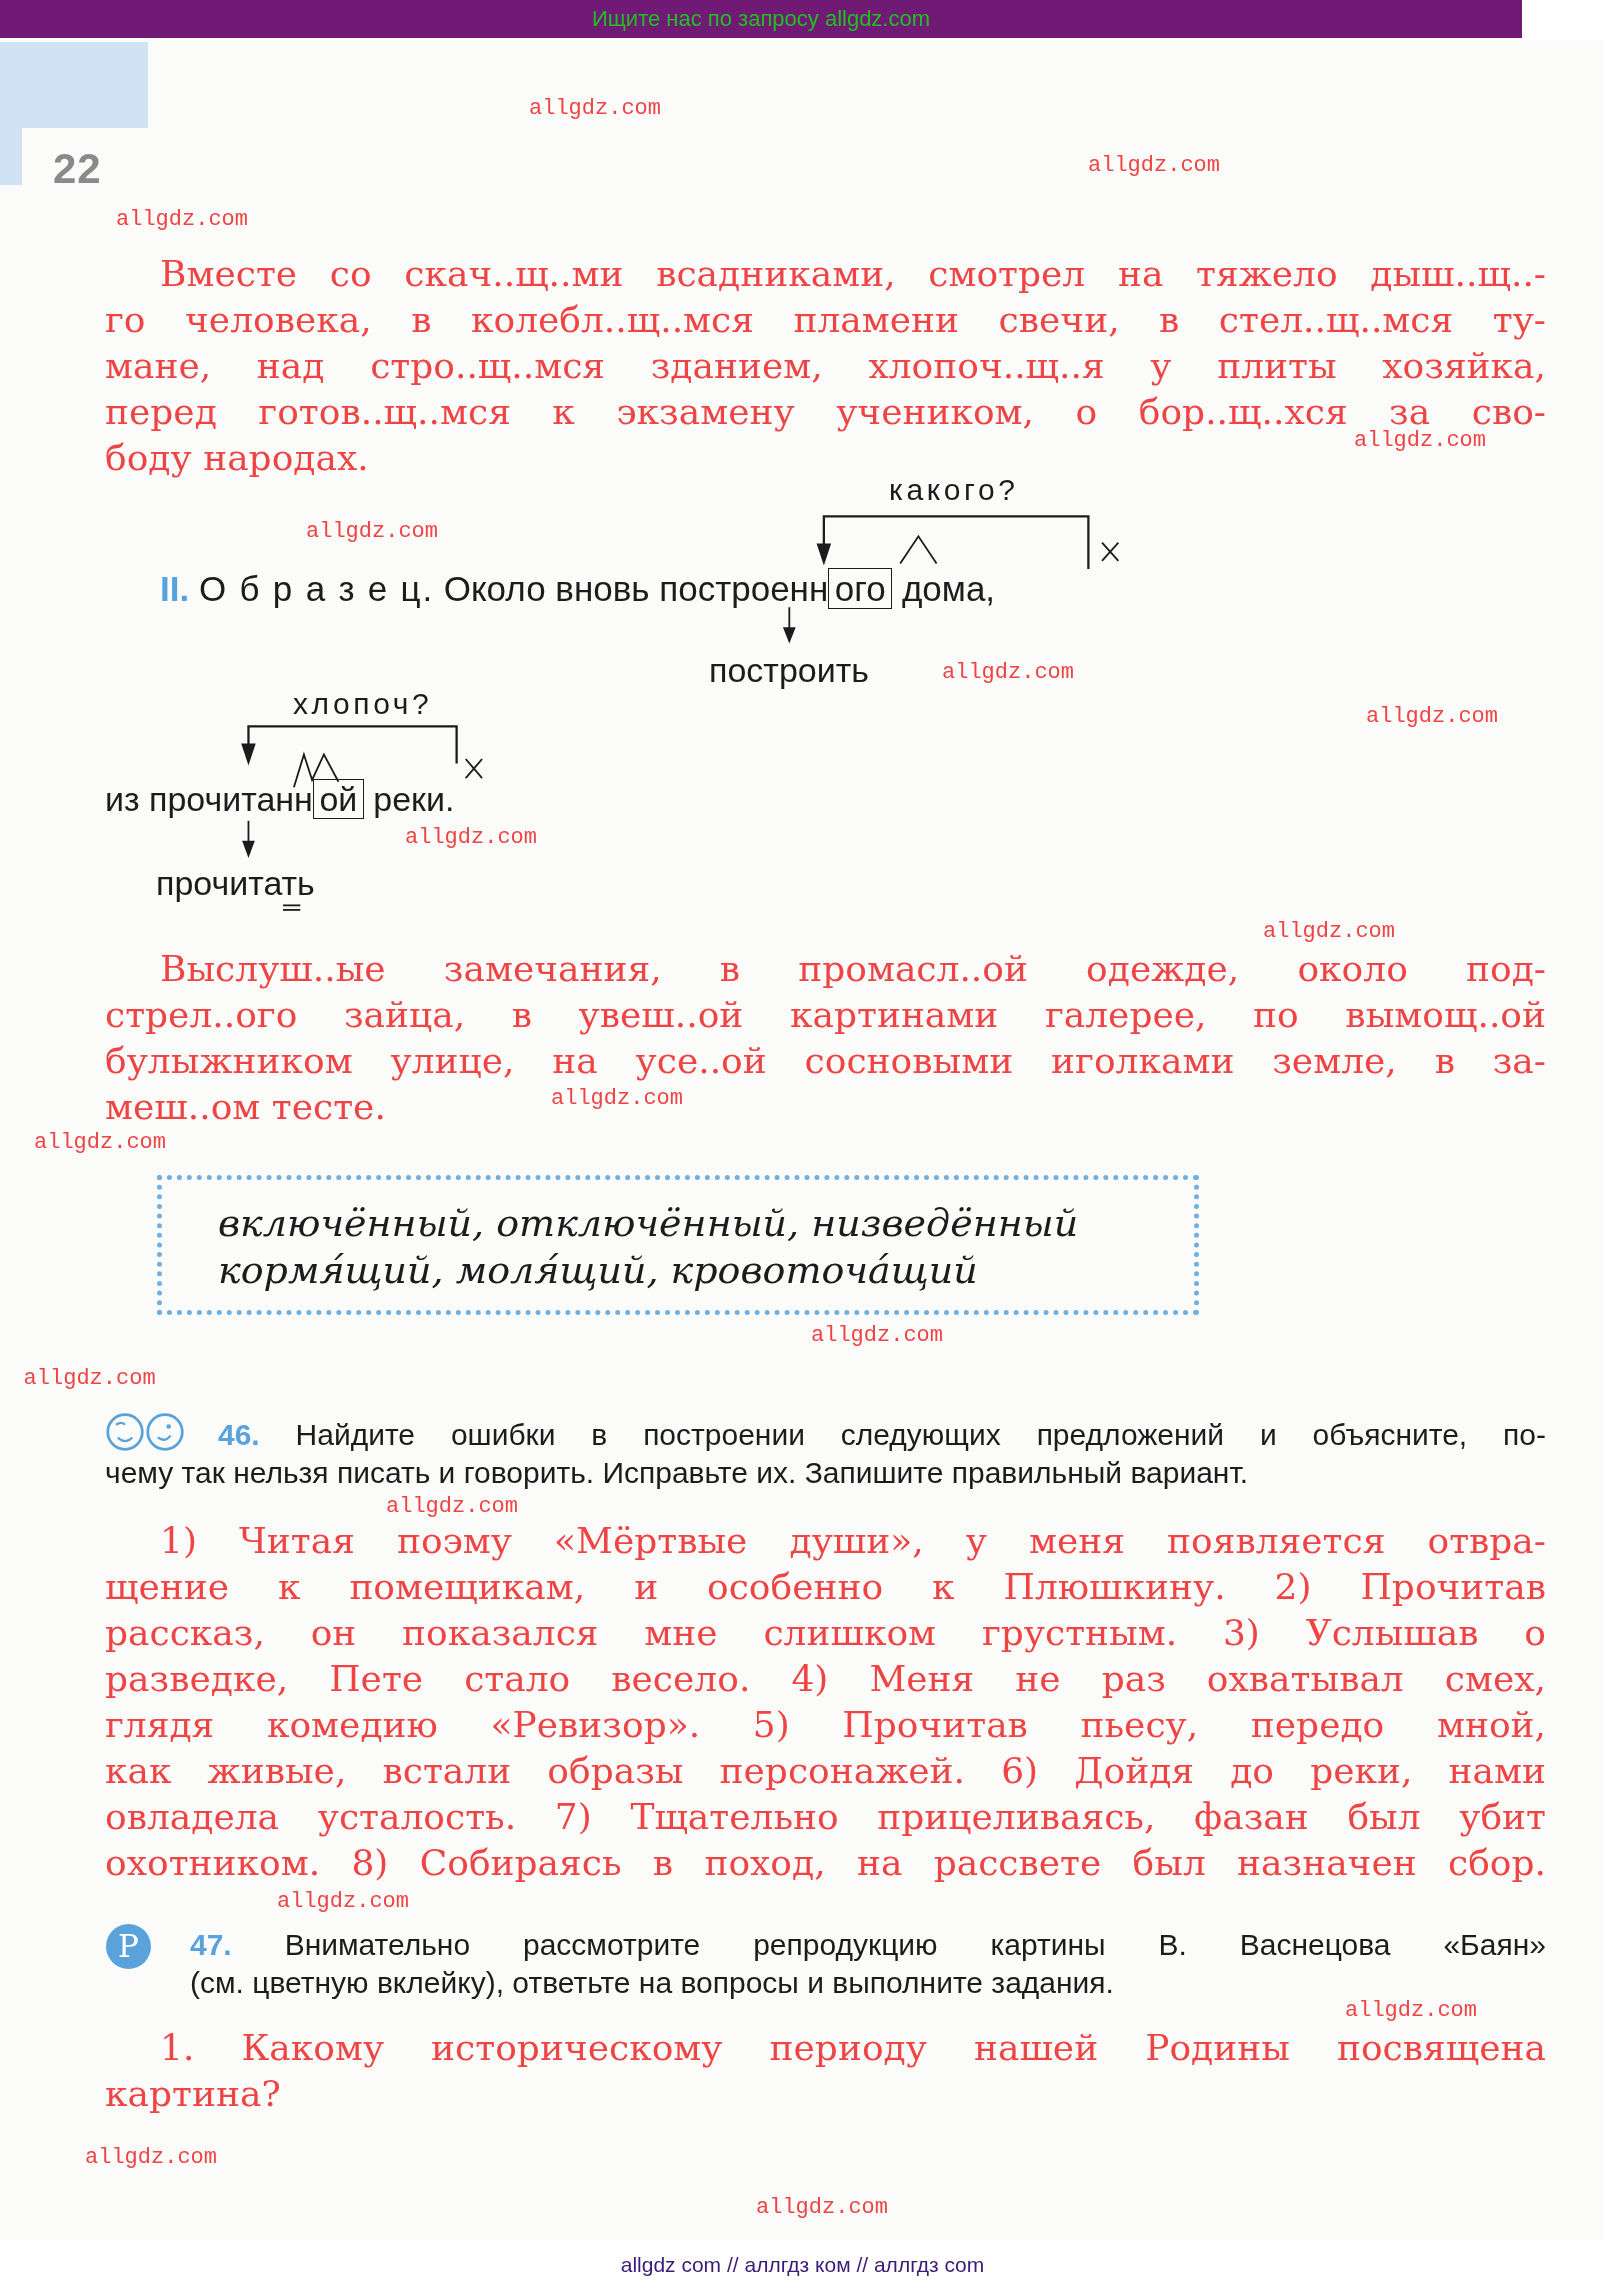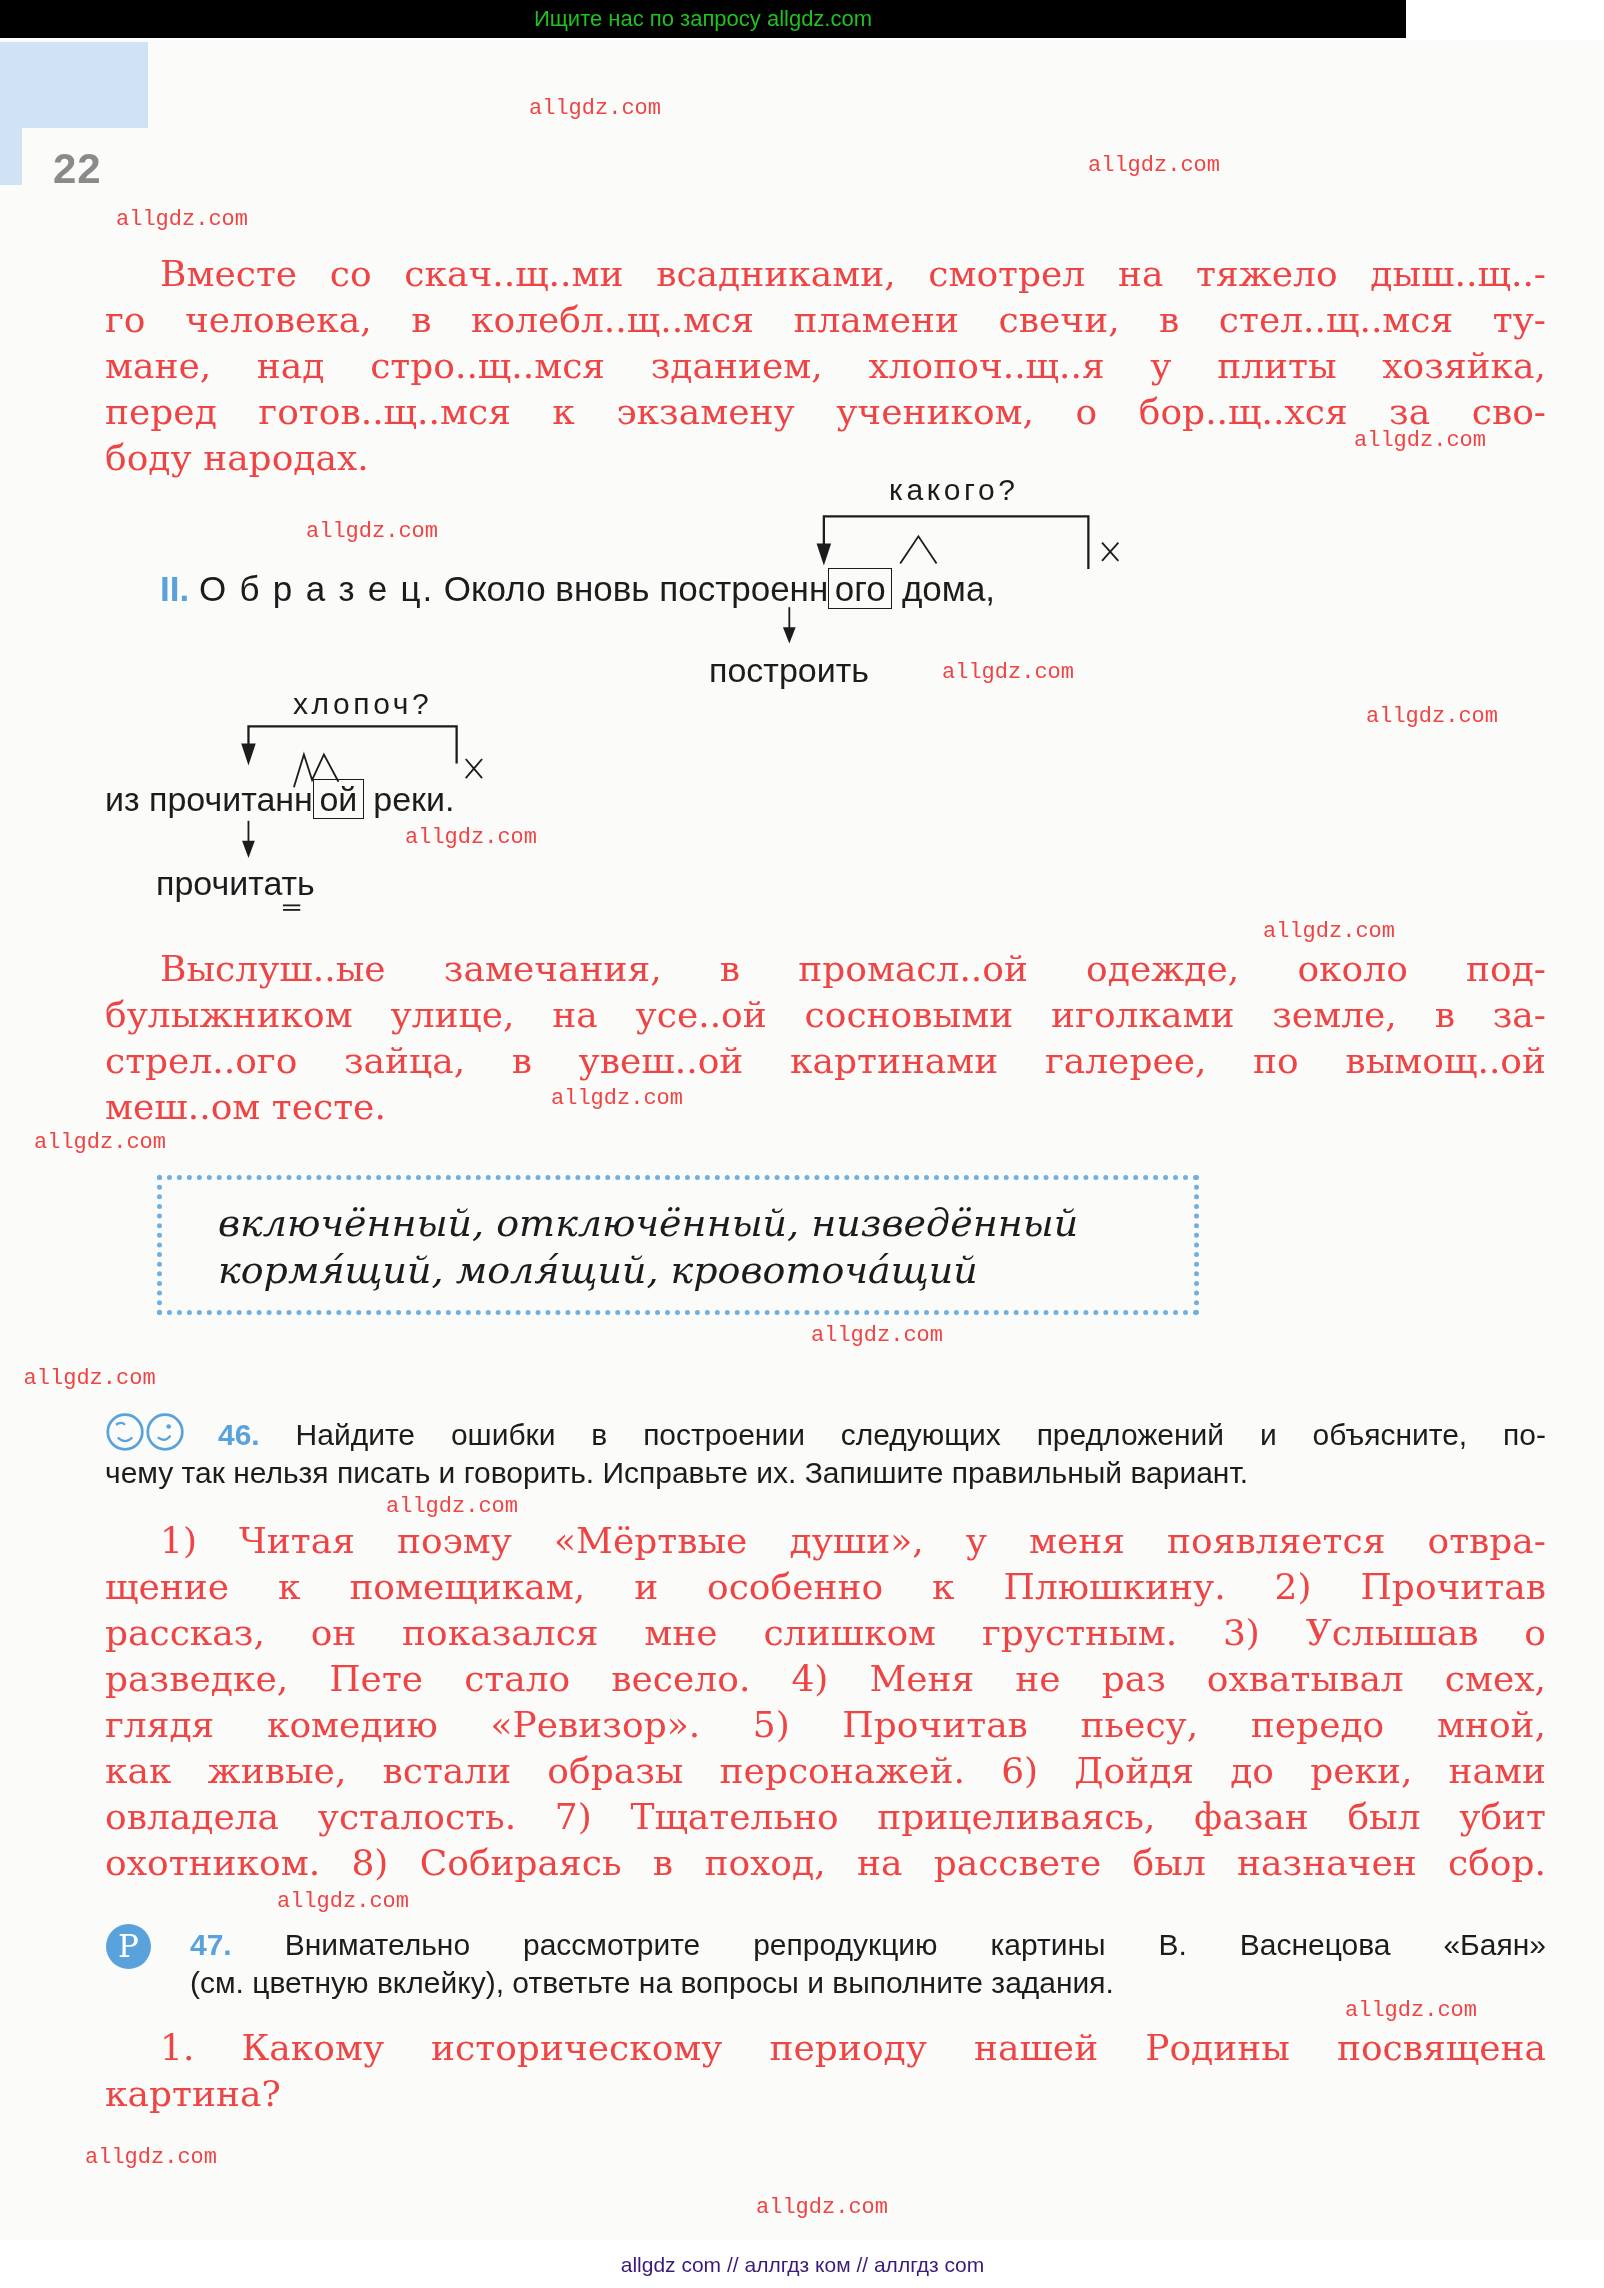--- a/index.html
+++ b/index.html
@@ -3,24 +3,24 @@
 <meta charset="utf-8">
 <style>
   html, body { margin:0; padding:0; }
   body {
     width:1605px; height:2288px; position:relative; overflow:hidden;
     background:#ffffff;
     font-family:"Liberation Serif", serif;
     color:#1a1a1a;
   }
   .top-banner {
-    position:absolute; left:0; top:0; width:1406px; height:38px;
+    position:absolute; left:0; top:0; width:1522px; height:38px;
     text-align:center; line-height:38px;
     font-family:"Liberation Sans", sans-serif; font-size:22px; color:#1fc01f;
-    background:#000000;
+    background:#701a75;
   }
   .page {
     position:absolute; left:0; top:40px; width:1605px; height:2200px;
     background:#fbfbfa;
   }
   .corner-top { position:absolute; left:0; top:42px; width:148px; height:86px; background:#cfe3f4; }
   .corner-strip { position:absolute; left:0; top:128px; width:22px; height:57px; background:#cfe3f4; }
   .page-num {
     position:absolute; left:53px; top:145px;
     font-family:"Liberation Sans", sans-serif; font-weight:bold; font-size:42px;
@@ -119,22 +119,22 @@
 
 <div class="q-label" style="left:293px; top:689px;">хлопоч?</div>
 <div class="diagram-text" style="left:105px; top:782px;">
   <span>из прочитанн</span><span style="border:1.8px solid #1c1c1c; padding:0 5.5px;">ой</span>
   <span>реки.</span>
 </div>
 <div class="diagram-text" style="left:156px; top:866px;">прочитать</div>
 
 <div class="serif-text" style="top:946px;">
   <span class="ln indent">Выслуш..ые замечания, в промасл..ой одежде, около под-</span>
+  <span class="ln">стрел..ого зайца, в увеш..ой картинами галерее, по вымощ..ой</span>
   <span class="ln">булыжником улице, на усе..ой сосновыми иголками земле, в за-</span>
-  <span class="ln">стрел..ого зайца, в увеш..ой картинами галерее, по вымощ..ой</span>
   <span class="ln last">меш..ом тесте.</span>
 </div>
 
 <div class="dotted-box"></div>
 <div class="box-words">
   <div>включённый, отключённый, низведённый</div>
   <div>кормя́щий, моля́щий, кровоточа́щий</div>
 </div>
 
 <svg style="left:105px; top:1412px; width:91px; height:40px;" viewBox="0 0 100 44" width="91" height="40">

